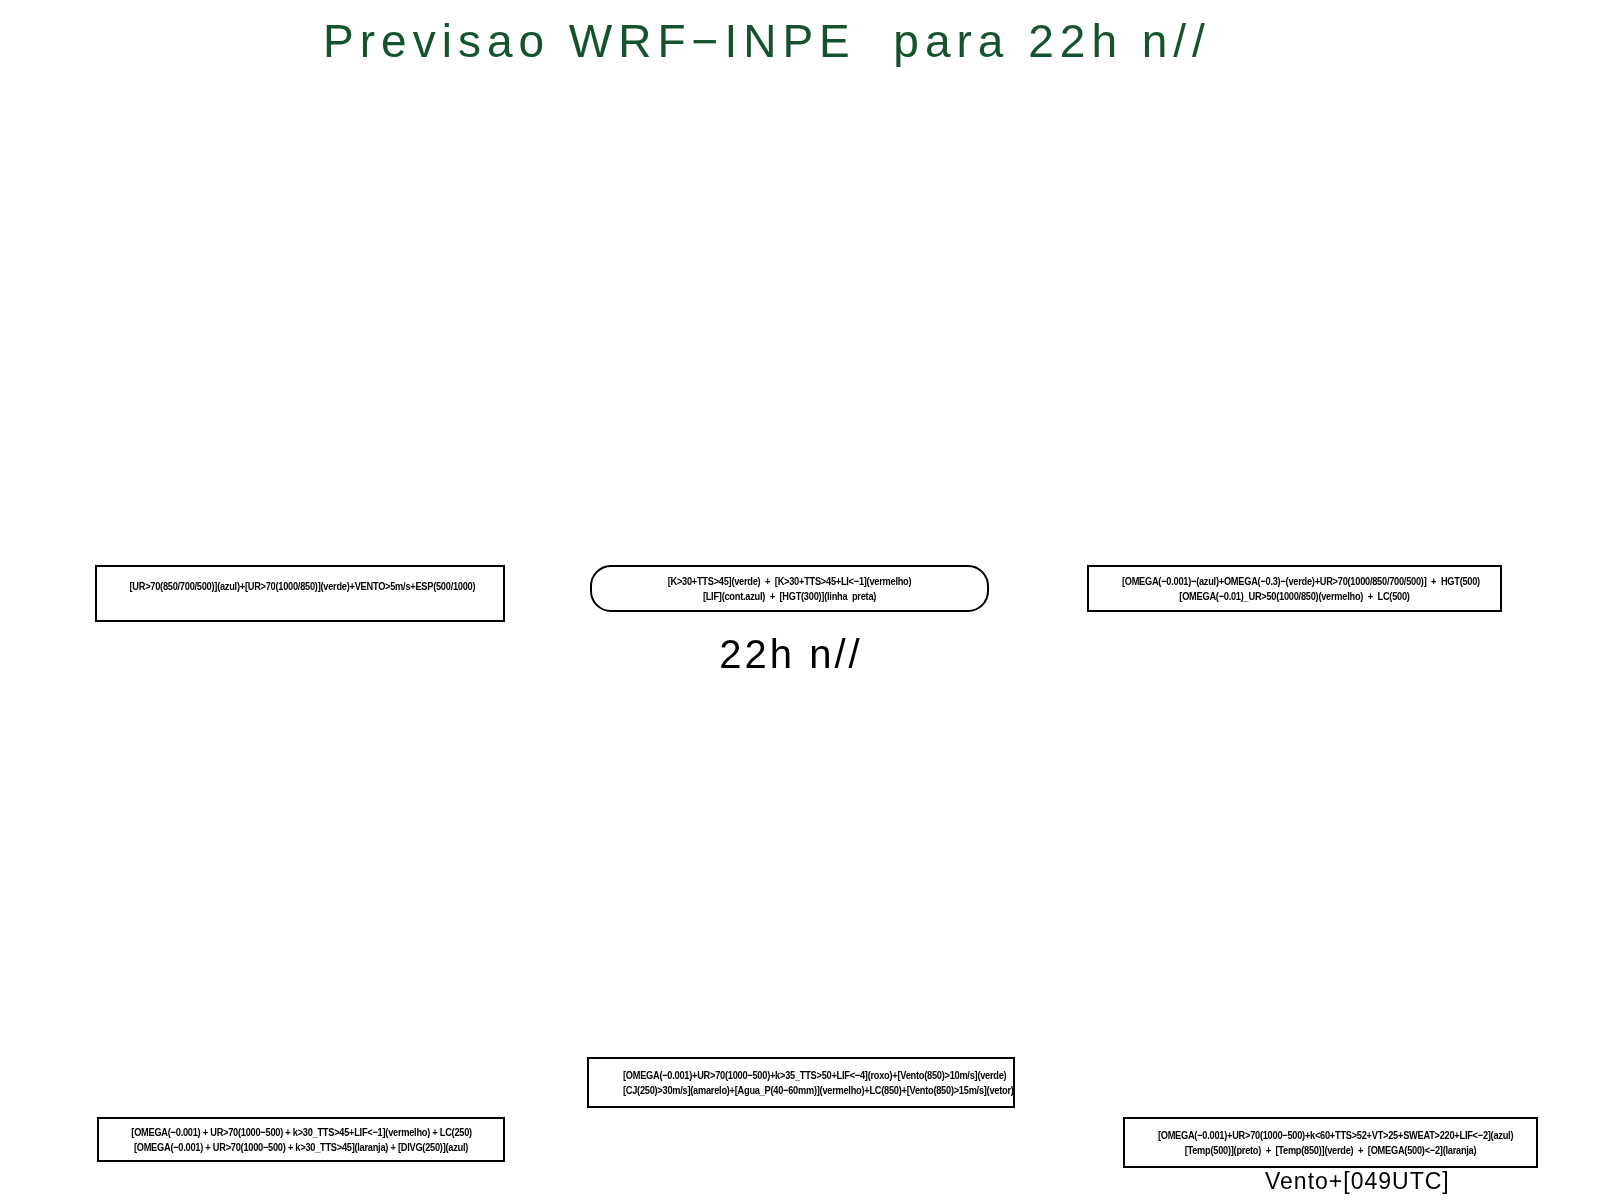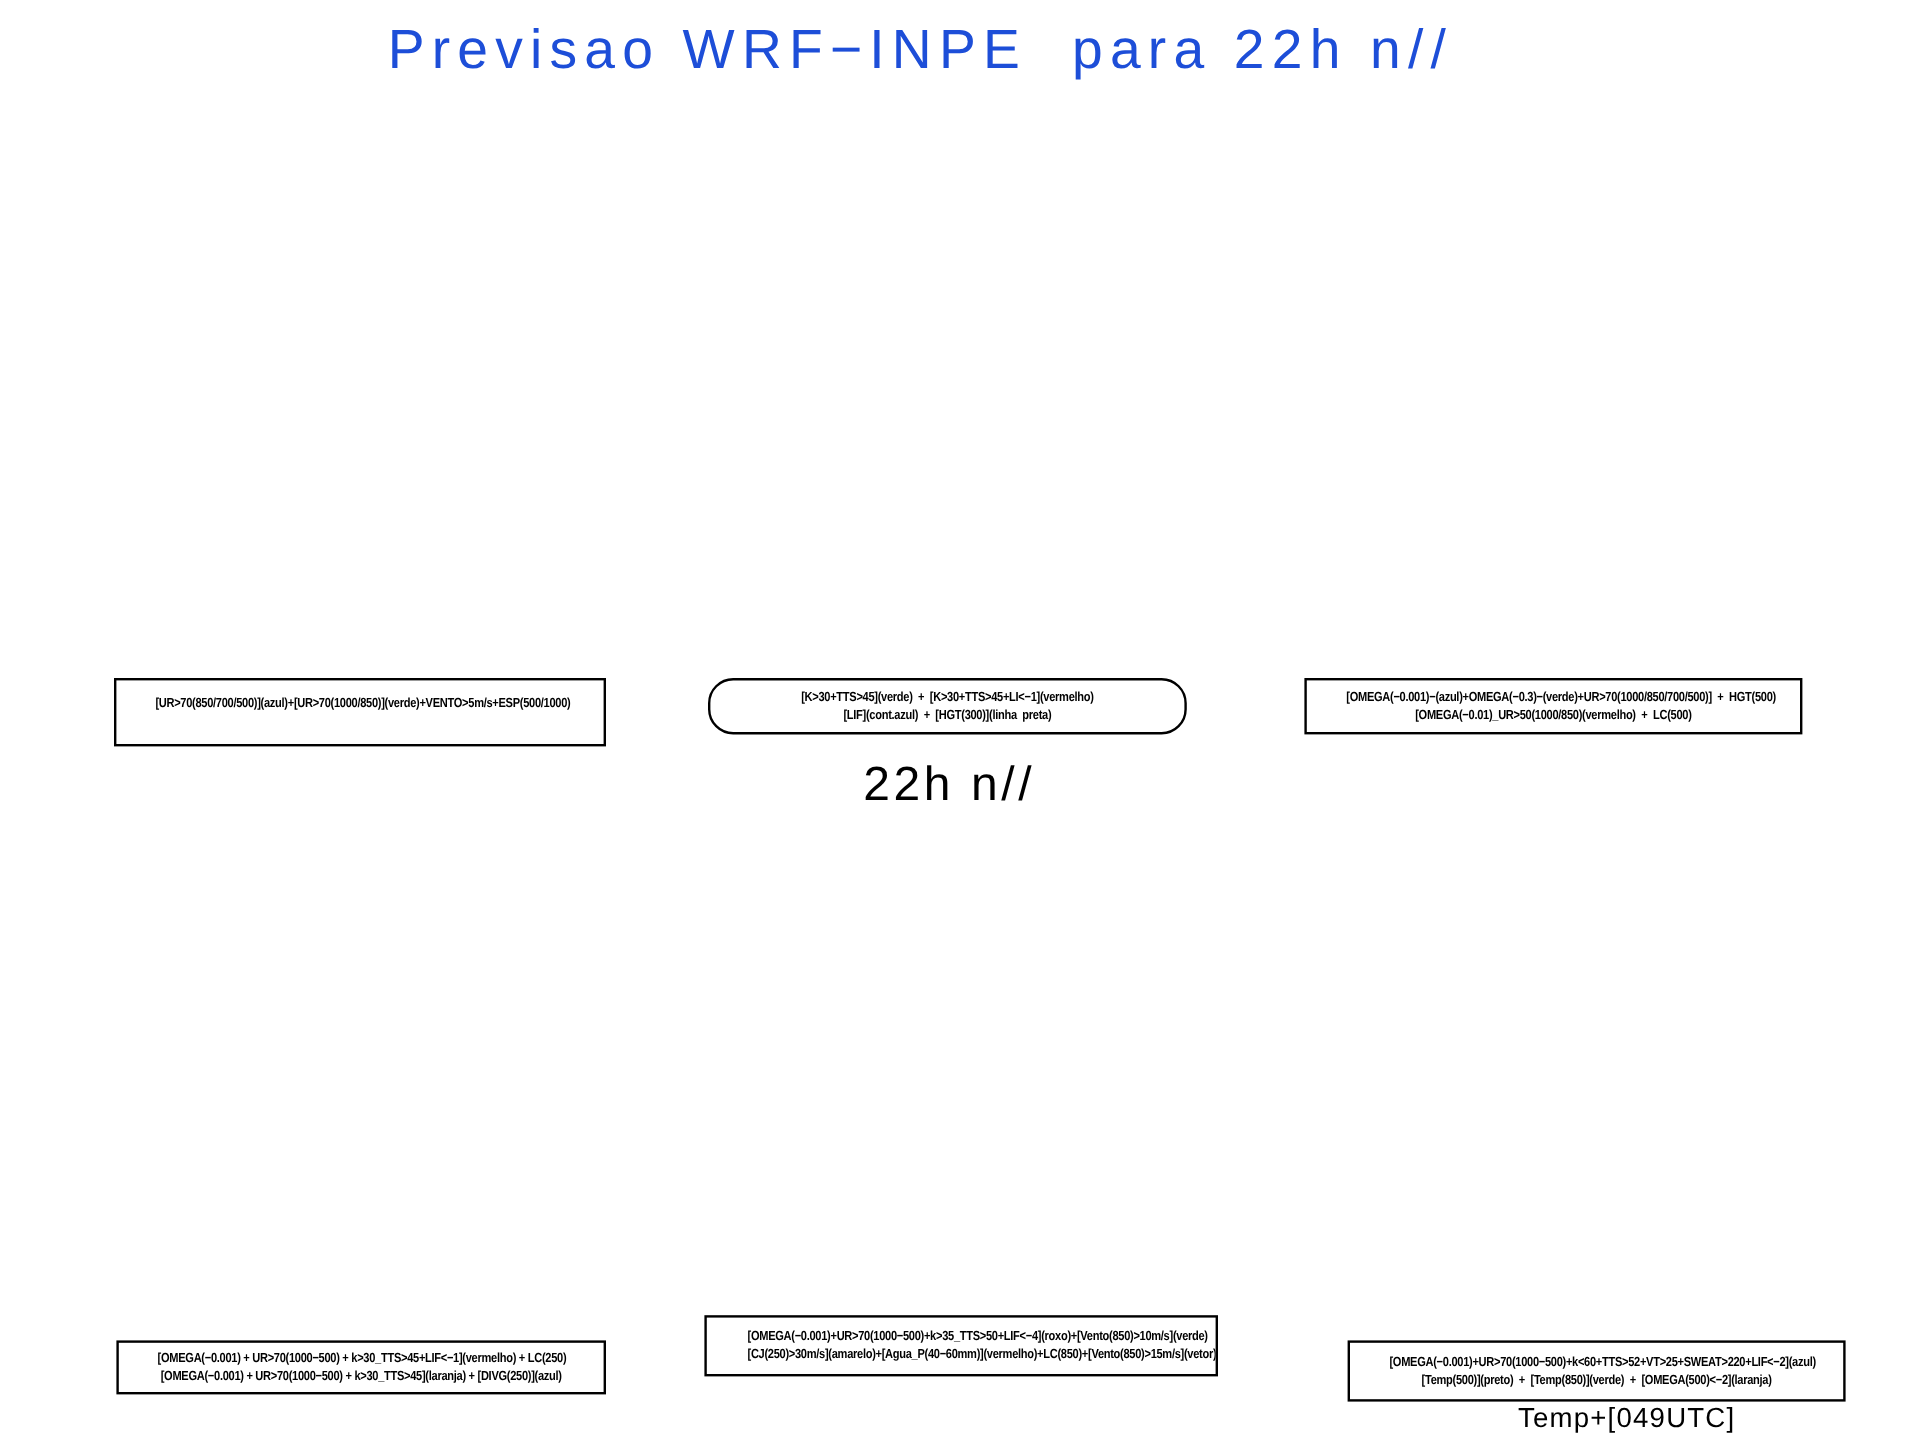--- a/index.html
+++ b/index.html
@@ -21,21 +21,21 @@
     position: absolute;
     top: 14px;
     left: 0;
     width: 1534px;
     text-align: center;
     font-family: "Liberation Sans", sans-serif;
     font-weight: 400;
     font-size: 46px;
     letter-spacing: 6px;
     white-space: pre;
-    color: #1d4ed8;
+    color: #14532d;
   }
   .panel {
     position: absolute;
     box-sizing: border-box;
     border: 2px solid #000000;
     background: #ffffff;
     display: flex;
     flex-direction: column;
     justify-content: center;
     overflow: hidden;
@@ -50,21 +50,21 @@
     font-size: 11px;
     letter-spacing: -0.3px;
     transform: scaleX(0.84);
     transform-origin: 50% 50%;
     color: #000000;
   }
   .panel-top-left     { left: 95px;   top: 565px;  width: 410px; height: 57px; }
   .panel-top-center   { left: 590px;  top: 565px;  width: 399px; height: 47px; border-radius: 21px; }
   .panel-top-right    { left: 1087px; top: 565px;  width: 415px; height: 47px; }
   .panel-bottom-left  { left: 97px;   top: 1117px; width: 408px; height: 45px; }
-  .panel-bottom-center{ left: 587px;  top: 1096px; width: 428px; height: 51px; }
+  .panel-bottom-center{ left: 587px;  top: 1057px; width: 428px; height: 51px; }
   .panel-bottom-right { left: 1087px; top: 1117px; width: 415px; height: 51px; margin-left: 36px; }
   .center-label {
     position: absolute;
     top: 632px;
     left: 0;
     width: 1582px;
     text-align: center;
     font-family: "Liberation Sans", sans-serif;
     font-weight: 400;
     font-size: 40px;
@@ -116,15 +116,15 @@
   <div class="panel panel-bottom-center">
     <div class="panel-line">[OMEGA(−0.001)+UR&gt;70(1000−500)+k&gt;35_TTS&gt;50+LIF&lt;−4](roxo)+[Vento(850)&gt;10m/s](verde)</div>
     <div class="panel-line">[CJ(250)&gt;30m/s](amarelo)+[Agua_P(40−60mm)](vermelho)+LC(850)+[Vento(850)&gt;15m/s](vetor)</div>
   </div>
 
   <div class="panel panel-bottom-right">
     <div class="panel-line">[OMEGA(−0.001)+UR&gt;70(1000−500)+k&lt;60+TTS&gt;52+VT&gt;25+SWEAT&gt;220+LIF&lt;−2](azul)</div>
     <div class="panel-line">[Temp(500)](preto)  +  [Temp(850)](verde)  +  [OMEGA(500)&lt;−2](laranja)</div>
   </div>
 
-  <div class="footer-label">Temp+[049UTC]</div>
+  <div class="footer-label">Vento+[049UTC]</div>
 
 </div>
 
 </body></html>

